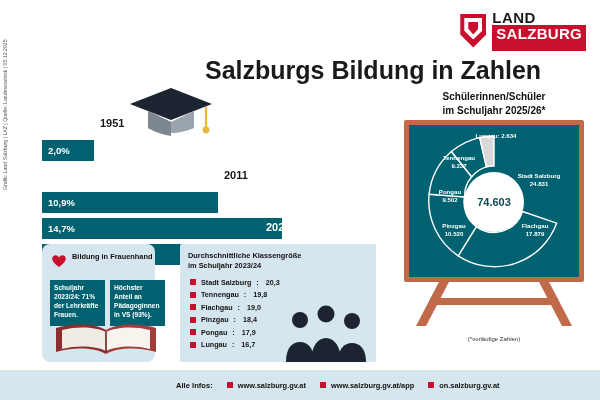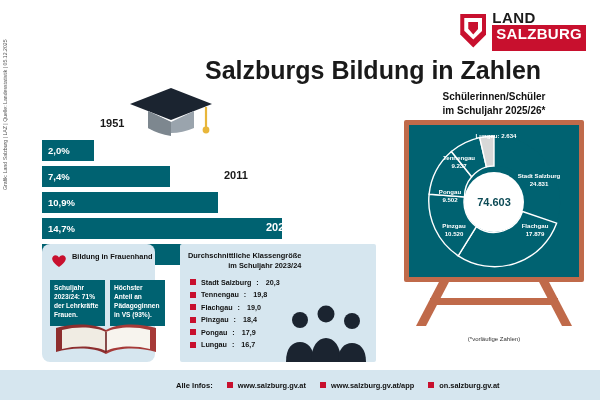--- a/index.html
+++ b/index.html
@@ -73,21 +73,21 @@
   }
   .cw-head { position: absolute; left: 30px; top: 8px; font-size: 7.4px; font-weight: bold; color: #111; line-height: 1.3; }
   .cw-heart { position: absolute; left: 8px; top: 7px; width: 18px; height: 18px; }
   .cw-boxes { position: absolute; left: 8px; top: 36px; display: flex; gap: 5px; }
   .cw-box { width: 55px; background: #006271; color: #fff; font-size: 6.6px; font-weight: bold; line-height: 1.35; padding: 4px 4px 6px; }
   .book { position: absolute; left: 8px; bottom: 4px; width: 112px; height: 36px; }
 
   
   .card-class {
     position: absolute; left: 180px; top: 244px; width: 196px; height: 118px;
-    background: #d6e6ef; border-radius: 2px; text-align: right;
+    background: #d6e6ef; border-radius: 2px;
   }
   .cc-head { position: absolute; left: 8px; top: 7px; font-size: 7.4px; font-weight: bold; color: #111; line-height: 1.35; }
   .cc-list { position: absolute; left: 10px; top: 32px; }
   .cc-item { display: flex; align-items: center; gap: 5px; font-size: 7.2px; font-weight: bold; color: #111; height: 12.5px; }
   .cc-dot { width: 6px; height: 6px; background: #c8102e; display: inline-block; }
   .pupils { position: absolute; right: 4px; bottom: 0; width: 92px; height: 62px; }
 
   
   .board { position: absolute; left: 404px; top: 120px; width: 180px; height: 210px; }
   .board-frame {
@@ -142,23 +142,20 @@
   </svg>
 
   <div class="bars">
     <div class="bar-row">
       <div class="bar" style="width:52px">
         <span class="bar-val">2,0%</span>
       </div>
       <div class="bar-year" style="left:58px">1951</div>
     </div>
     <div class="bar-row">
-      <div class="bar" style="width:128px">
-        <span class="bar-val">7,4%</span>
-      </div>
       <div class="bar-year inside" style="left:98px">2001</div>
     </div>
     <div class="bar-row">
       <div class="bar" style="width:176px">
         <span class="bar-val">10,9%</span>
       </div>
       <div class="bar-year" style="left:182px">2011</div>
     </div>
     <div class="bar-row">
       <div class="bar" style="width:240px">

